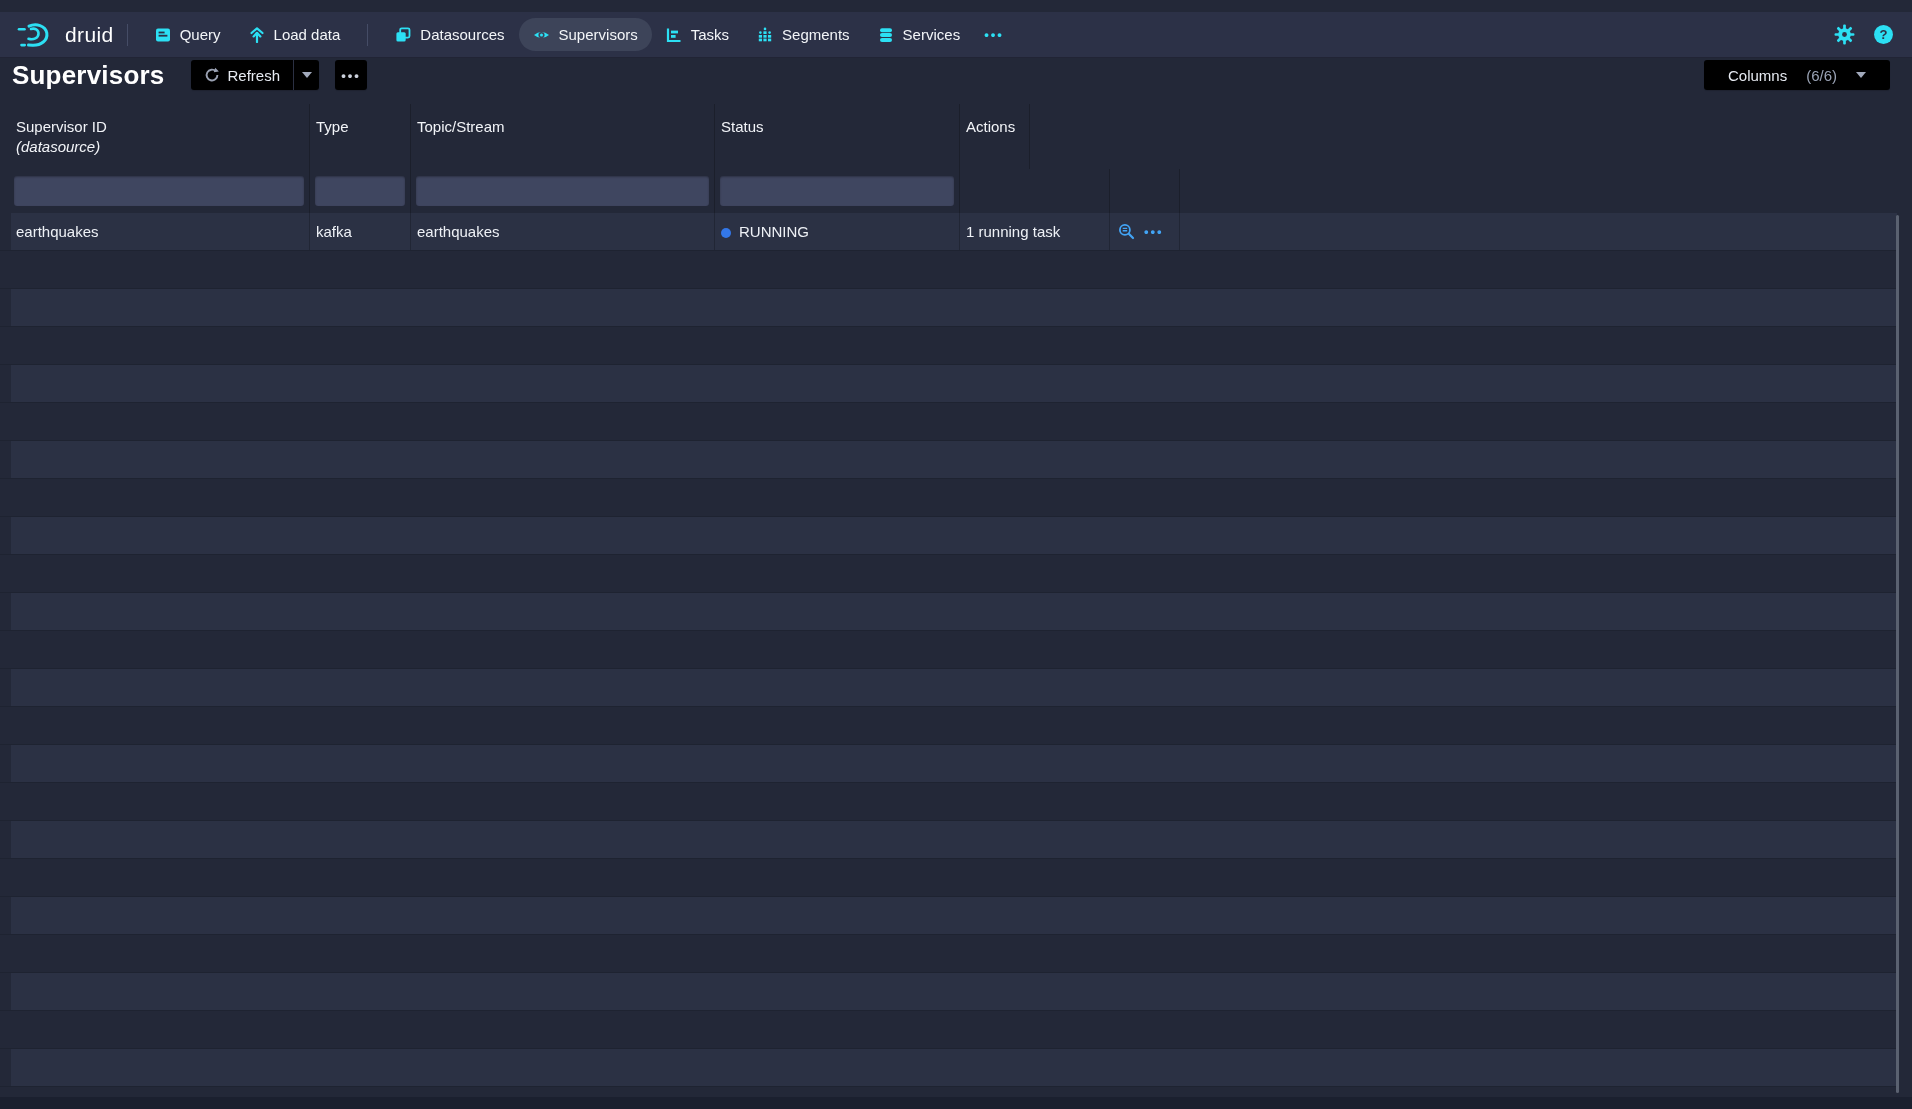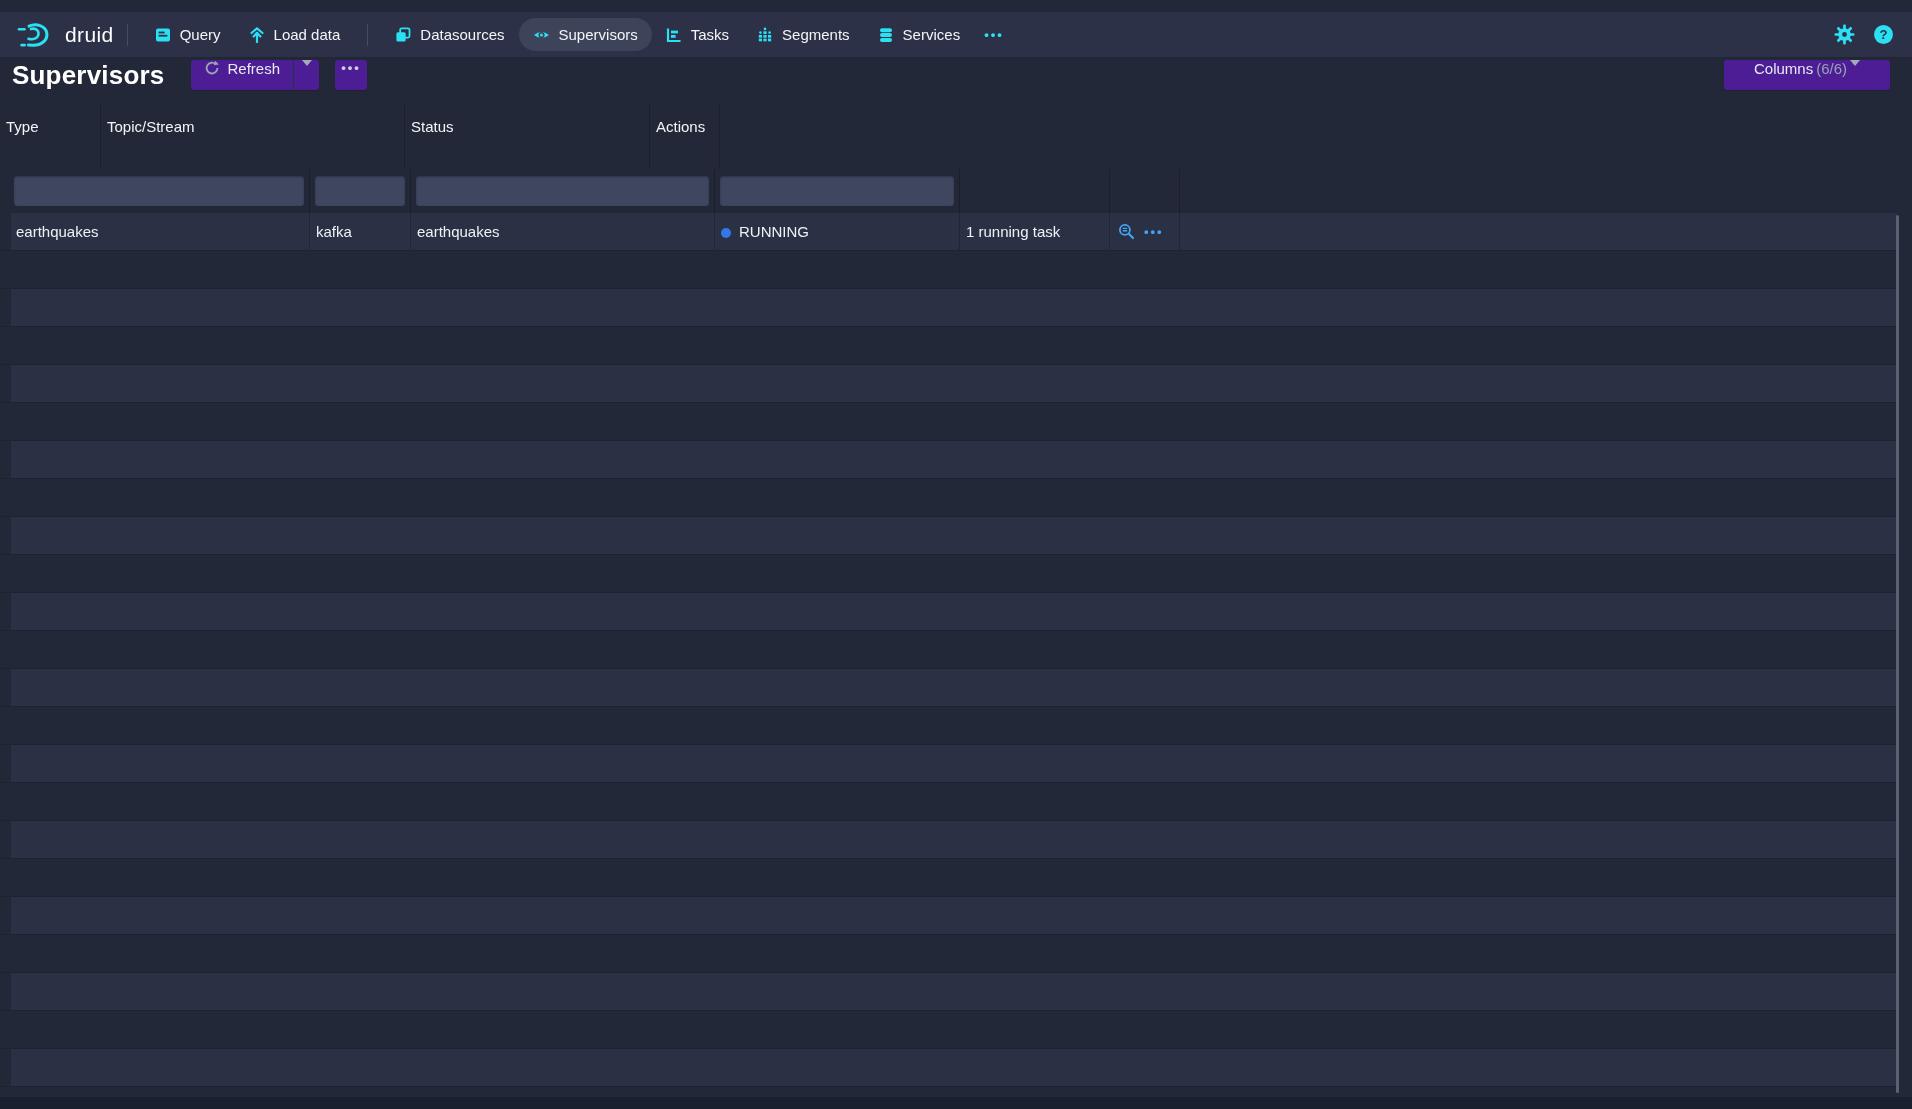--- a/index.html
+++ b/index.html
@@ -18,29 +18,29 @@
               color:#f3f5f8; font-size:15px; cursor:pointer; border-radius:17px; white-space:nowrap; }
   .nav-item.active { background:#3d4459; }
   .nav-dots { color:#2ce0f4; font-size:13px; font-weight:bold; letter-spacing:2px; padding:0 10px; cursor:pointer; }
   .nav-right { margin-left:auto; display:flex; align-items:center; gap:18px; margin-right:18px; }
   .nav-right svg { cursor:pointer; }
 
   
   .toolbar { position:absolute; top:46px; left:0; width:1912px; height:58px;
              display:flex; align-items:center; }
   .page-title { color:#ffffff; font-size:26px; font-weight:bold; margin-left:12px; letter-spacing:.2px; }
-  .btn { background:#4c1d95; border:none; border-radius:3px; height:30px;
-         color:#e6eaf1; font-size:15px; font-family:inherit; display:flex; align-items:flex-start;
+  .btn { background:#000000; border:none; border-radius:3px; height:30px;
+         color:#e6eaf1; font-size:15px; font-family:inherit; display:flex; align-items:center;
          cursor:pointer; box-shadow:0 1px 1px rgba(0,0,0,.15); }
   .btn-refresh { margin-left:26px; padding:0 13px; gap:8px; border-radius:3px 0 0 3px; }
   .btn-caret { width:26px; justify-content:center; border-radius:0 3px 3px 0;
                border-left:1px solid #2b3043; }
   .btn-more { margin-left:16px; width:32px; justify-content:center;
               color:#ccd1dc; font-weight:bold; letter-spacing:2px; font-size:13px; }
-  .btn-columns { margin-left:auto; margin-right:22px; padding:0 30px; gap:3px; }
+  .btn-columns { margin-left:auto; margin-right:22px; padding:0 24px; gap:19px; }
   .muted { color:#9aa3b5; }
   .caret { width:0; height:0; border-left:5px solid transparent; border-right:5px solid transparent;
            border-top:6px solid #a2aabc; }
 
   
   .table { position:absolute; top:104px; left:0; width:1897px; }
   .thead { display:flex; height:65px; }
   .th { padding:13px 6px 0 6px; color:#f2f4f8; font-size:15px; line-height:20px; cursor:pointer; }
   .th .sub { font-style:italic; display:block; }
   .tfilter { display:flex; height:44px; }
@@ -206,20 +206,24 @@
     <button class="btn btn-columns">
       <span>Columns</span>
       <span class="muted">(6/6)</span>
       <span class="caret"></span>
     </button>
   </div>
 
   <div class="table">
 
     <div class="thead">
+      <div class="th c0 bcol">
+        <span>Supervisor ID</span>
+        <span class="sub">(datasource)</span>
+      </div>
       <div class="th c1 bcol">Type</div>
       <div class="th c2 bcol">Topic/Stream</div>
       <div class="th c3 bcol">Status</div>
       <div class="th c5 bcol">Actions</div>
       <div class="th c6"></div>
     </div>
 
     <div class="tfilter">
       <div class="tf c0 bcol" style="padding-left:14px;">
         <input type="text" value="" style="">

